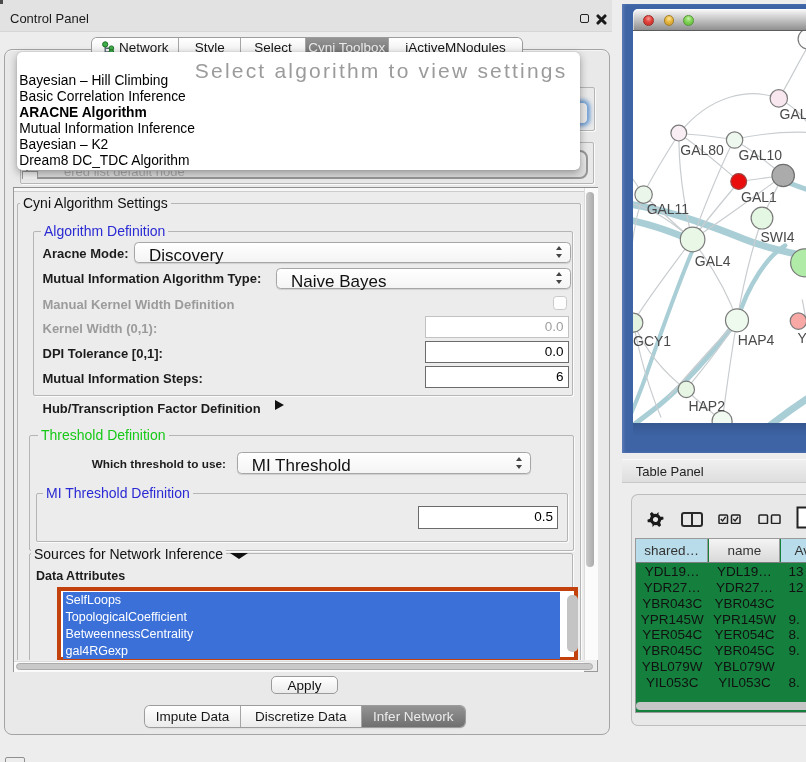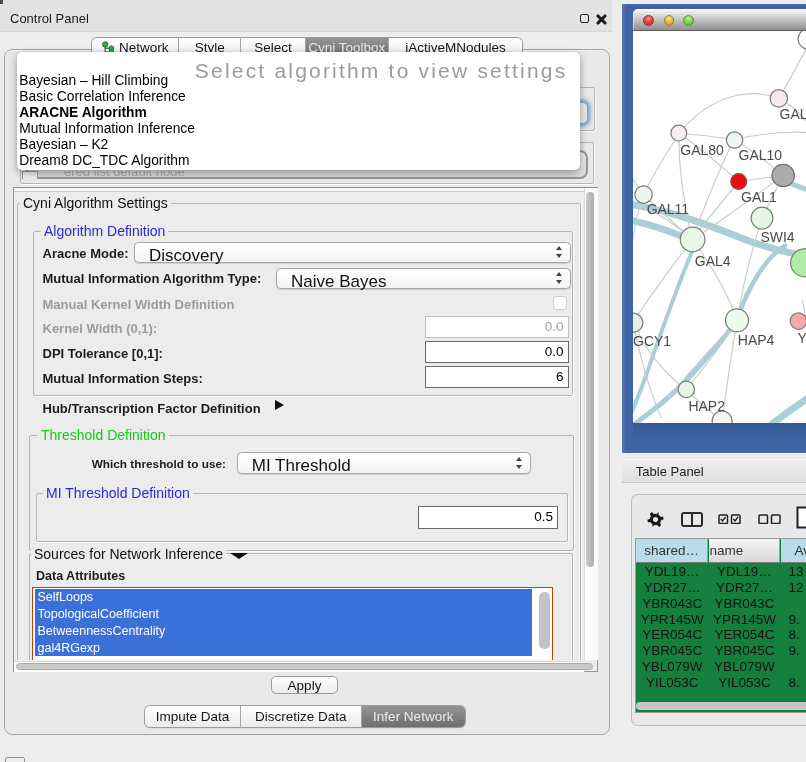--- a/index.html
+++ b/index.html
@@ -94,21 +94,21 @@
         <span class="t" style="left:14px">MI Threshold</span>
         <span class="car"></span>
       </div>
 <div class="grp" style="left:21.8px;top:303.5px;width:532.2px;height:49.5px"></div>
 <div class="gl" style="left:29px;top:297px;color:#2a2ad4">MI Threshold Definition</div>
 <div class="fld" style="left:403.5px;top:317px;width:140.5px;height:23px;border:1.5px solid #6b6b6b;line-height:20px">0.5</div>
 <div class="grp" style="left:15px;top:363.5px;width:544px;height:120px"></div>
 <div class="gl" style="left:17px;top:358px;color:#111">Sources for Network Inference</div>
 <div class="abs" style="left:216px;top:363.5px;width:0;height:0;border-top:6.8px solid #111;border-left:9px solid transparent;border-right:9px solid transparent"></div>
 <div class="lbl" style="position:absolute;left:22px;top:379.5px;font-size:12.5px">Data Attributes</div>
-<div class="abs" style="left:18px;top:397.5px;width:521px;height:74px;background:#fff;border:1px solid #c2410c">
+<div class="abs" style="left:43px;top:397.5px;width:521px;height:74px;background:#fff;border:4px solid #c2410c">
 <div class="abs" style="left:1.5px;top:1.3px;width:497px;height:67.6px;background:#3b70d8;color:#fff;font-size:12.5px;line-height:16.9px;padding-left:3px">SelfLoops<br>TopologicalCoefficient<br>BetweennessCentrality<br>gal4RGexp</div>
 <div class="abs" style="left:506px;top:4.5px;width:10.5px;height:57px;background:#c4c4c4;border-radius:5px"></div>
 </div>
 
 </div>
 <div class="abs" style="left:583.5px;top:188.3px;width:14px;height:472.2px;background:#fbfbfb;border-left:1px solid #dcdcdc"></div>
 <div class="abs" style="left:586px;top:191.5px;width:8px;height:375px;background:linear-gradient(90deg,#c9c9c9,#ababab);border-radius:4px"></div>
 <div class="abs" style="left:14px;top:660.5px;width:569.5px;height:11px;background:#fbfbfb;border-top:1px solid #dcdcdc"></div>
 <div class="abs" style="left:16px;top:662.5px;width:577px;height:7px;background:#c9c9c9;border:1px solid #ababab;border-radius:3.5px"></div>
 
@@ -235,21 +235,21 @@
         </g>
       </svg>
 <svg class="abs" style="left:164.5px;top:11px" width="18" height="23" viewBox="0 0 18 23">
         <path d="M1.5,1.5 H11 L16.5,7 V21.5 H1.5 Z" fill="#fff" stroke="#222" stroke-width="2"></path>
         <path d="M11,1.5 V7 H16.5" fill="none" stroke="#222" stroke-width="1.6"></path>
       </svg>
 
 <div class="abs" style="left:3.4px;top:42.7px;width:172.6px;height:175.3px;background:#15803d;border:1px solid #9a9a9a;border-right:none;overflow:hidden">
 <div class="abs" style="left:0;top:0;width:100%;height:24.3px;border-bottom:1px solid #7d7d7d;font-size:13.5px;color:#333">
 <div class="abs" style="left:0;top:0;width:72.6px;height:100%;background:#b9dcea;border-right:1px solid #9b9b9b;text-align:center;line-height:24px">shared…</div>
-<div class="abs" style="left:73.6px;top:0;width:70.9px;height:100%;background:linear-gradient(#f4f4f4,#d9d9d9);border-right:1px solid #9b9b9b;text-align:left;line-height:24px">name</div>
+<div class="abs" style="left:73.6px;top:0;width:70.9px;height:100%;background:linear-gradient(#f4f4f4,#d9d9d9);border-right:1px solid #9b9b9b;text-align:center;line-height:24px">name</div>
 <div class="abs" style="left:145.5px;top:0;width:30px;height:100%;background:#b9dcea;line-height:24px;padding-left:13px;overflow:hidden">Av</div>
 </div>
 <div class="abs" style="left:0;top:25.4px;width:100%;font-size:13.5px;color:#111;line-height:15.85px">
 <div><span class="c1">YDL19…</span><span class="c2">YDL19…</span><span class="c3">13</span></div>
 <div><span class="c1">YDR27…</span><span class="c2">YDR27…</span><span class="c3">12</span></div>
 <div><span class="c1">YBR043C</span><span class="c2">YBR043C</span><span class="c3"></span></div>
 <div><span class="c1">YPR145W</span><span class="c2">YPR145W</span><span class="c3">9.</span></div>
 <div><span class="c1">YER054C</span><span class="c2">YER054C</span><span class="c3">8.</span></div>
 <div><span class="c1">YBR045C</span><span class="c2">YBR045C</span><span class="c3">9.</span></div>
 <div><span class="c1">YBL079W</span><span class="c2">YBL079W</span><span class="c3"></span></div>

